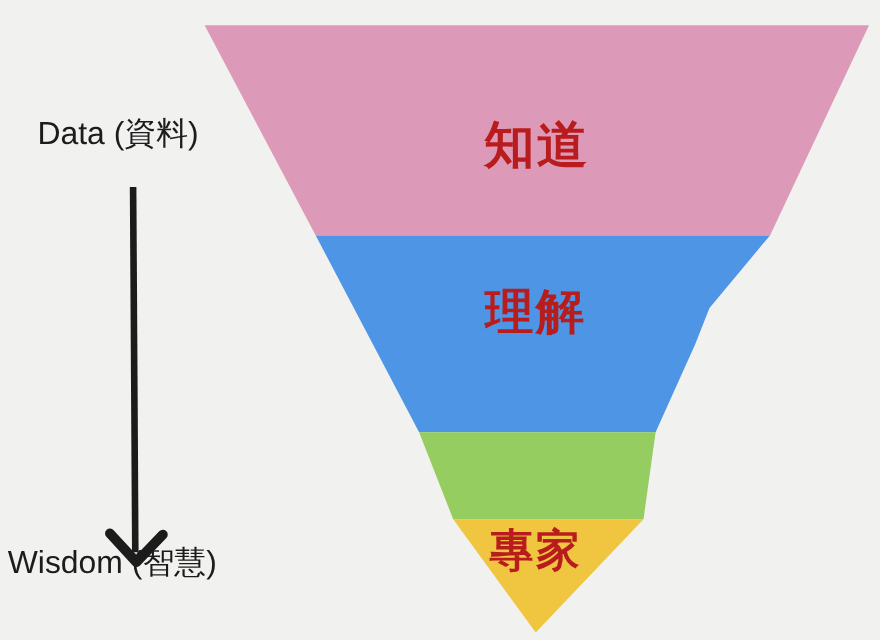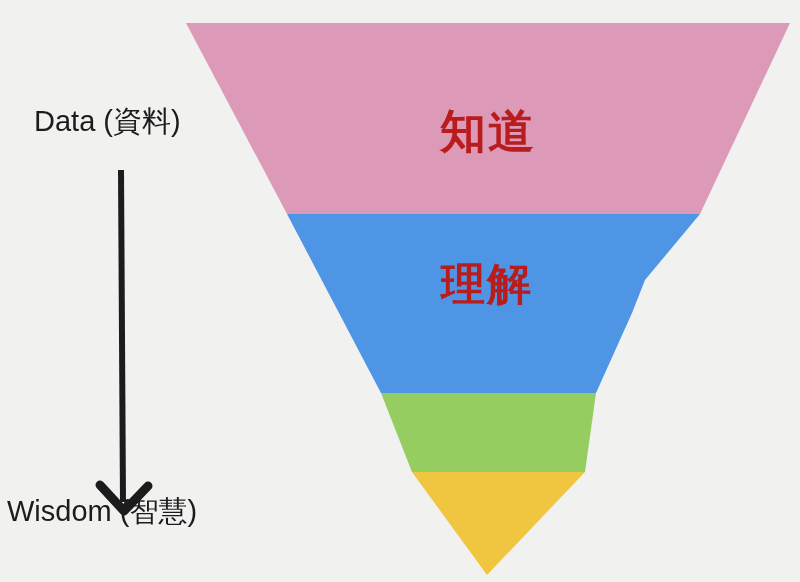--- a/index.html
+++ b/index.html
@@ -51,17 +51,18 @@
     <polygon points="287,214 700,214 645,280 632,313 596,393 381,393" fill="#4e96e5"></polygon>
     <polygon points="381,393 596,393 585,472 412,472" fill="#95cd60"></polygon>
     <polygon points="412,472 585,472 487,575" fill="#f0c640"></polygon>
 
     <line x1="121" y1="170" x2="123" y2="502" stroke-width="6" stroke="#1c1c1c"></line>
     <polyline points="100,485 124,511 148,486" fill="none" stroke-width="9" stroke-linecap="round" stroke-linejoin="round" stroke="#1c1c1c"></polyline>
   </svg>
 
   <div class="lvl-label lvl-know">知道</div>
   <div class="lvl-label lvl-understand">理解</div>
+  <div class="lvl-label lvl-expert">專家</div>
 
   <div class="axis-label axis-top">Data (資料)</div>
   <div class="axis-label axis-bottom">Wisdom (智慧)</div>
 
 </div>
 
 </body></html>

